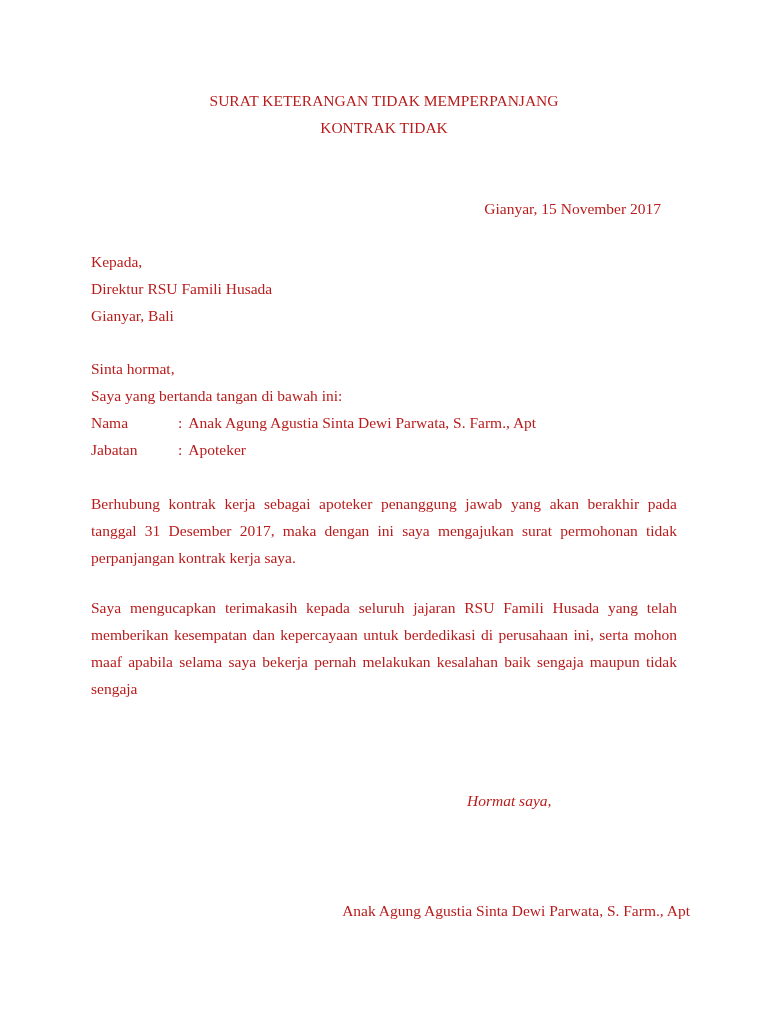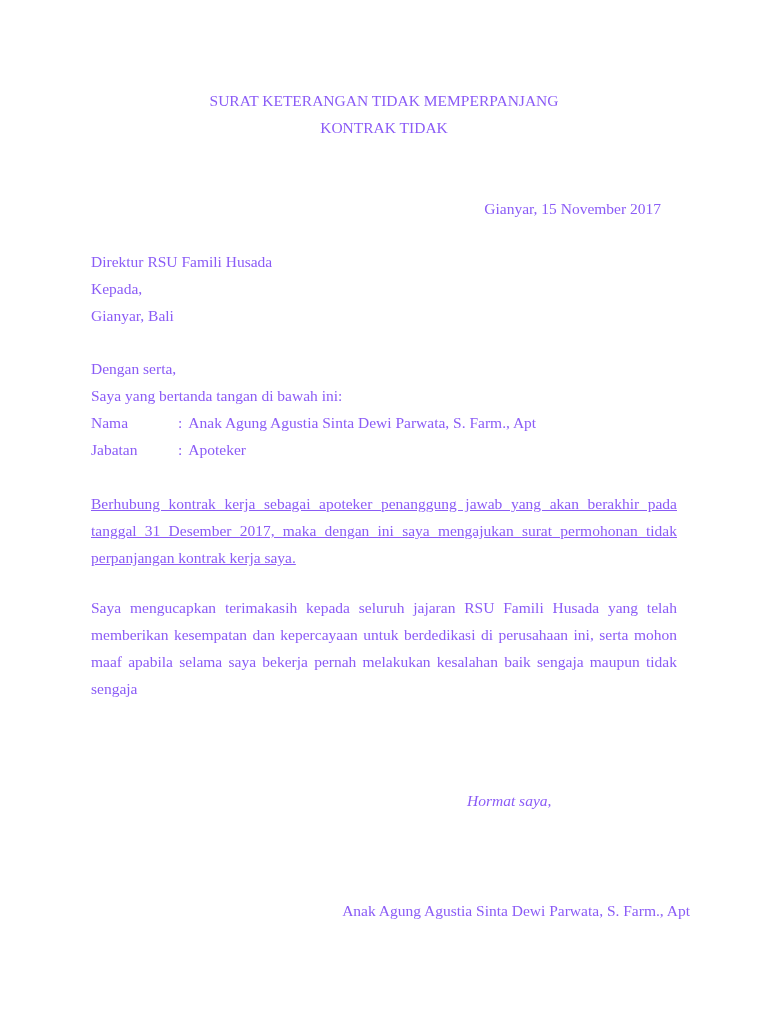--- a/index.html
+++ b/index.html
@@ -11,21 +11,21 @@
     position: relative;
     width: 768px;
     height: 1024px;
     margin: 0 auto;
     background: #ffffff;
     box-sizing: border-box;
     padding: 87px 91px 0 91px;
     font-family: "Liberation Serif", "DejaVu Serif", serif;
     font-size: 15.5px;
     line-height: 27px;
-    color: #8b5cf6;
+    color: #b91c1c;
     overflow: hidden;
   }
   .title-block {
     text-align: center;
     margin: 0 0 54px 0;
   }
   .date-line {
     text-align: right;
     margin: 0 16px 26px 0;
   }
@@ -44,21 +44,20 @@
   }
   .id-sep {
     margin-right: 6px;
   }
   .para {
     margin: 0;
     text-align: justify;
   }
   .para-1 {
     margin-bottom: 23px;
-    text-decoration: underline;
   }
   .para-2 {
     margin-bottom: 85px;
   }
   .closing-salutation {
     margin: 0 0 83px 376px;
     font-style: italic;
   }
   .signer-name {
     text-align: right;
@@ -71,27 +70,27 @@
 <div class="page">
 
   <div class="title-block">
     <div>SURAT KETERANGAN TIDAK MEMPERPANJANG</div>
     <div>KONTRAK TIDAK</div>
   </div>
 
   <div class="date-line">Gianyar, 15 November 2017</div>
 
   <div class="recipient-block">
+    <div>Kepada,</div>
     <div>Direktur RSU Famili Husada</div>
-    <div>Kepada,</div>
     <div>Gianyar, Bali</div>
   </div>
 
   <div class="opening-block">
-    <div>Dengan serta,</div>
+    <div>Sinta hormat,</div>
     <div>Saya yang bertanda tangan di bawah ini:</div>
     <div class="id-row">
       <span class="id-label">Nama</span>
       <span class="id-sep">:</span>
       <span class="id-value">Anak Agung Agustia Sinta Dewi Parwata, S. Farm., Apt</span>
     </div>
     <div class="id-row">
       <span class="id-label">Jabatan</span>
       <span class="id-sep">:</span>
       <span class="id-value">Apoteker</span>

